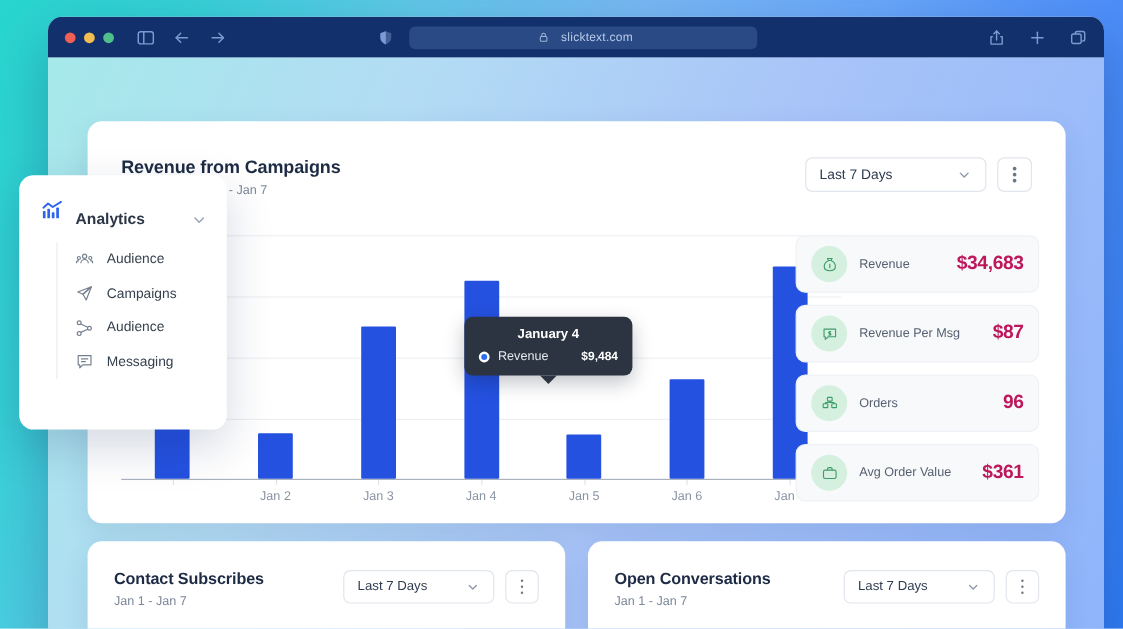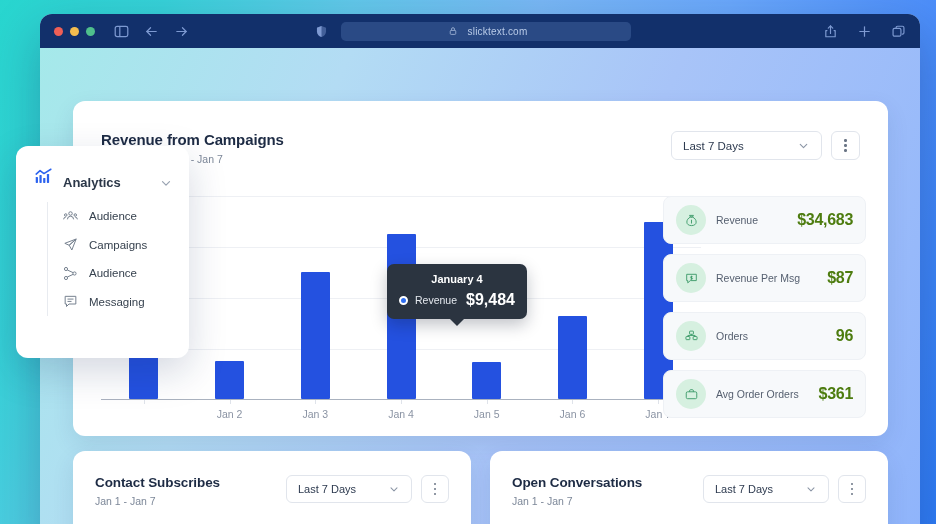--- a/index.html
+++ b/index.html
@@ -176,21 +176,21 @@
     border-top: 7px solid #2b3440;
   }
   .tt-title { font-size: 11px; font-weight: 700; color: #fff; margin-bottom: 6px; }
   .tt-row { display: flex; align-items: center; }
   .tt-dot {
     width: 9px; height: 9px; border-radius: 50%;
     background: #2f6ef0; border: 2px solid #fff;
     margin-right: 7px; flex: none;
   }
   .tt-label { font-size: 10.5px; color: #e4e8ee; }
-  .tt-val { margin-left: auto; font-size: 16px; font-weight: 700; color: #fff; }
+  .tt-val { margin-left: auto; font-size: 10px; font-weight: 700; color: #fff; }
 
   
   .stats {
     position: absolute;
     right: 22px; top: 95px;
     width: 203px;
     display: flex; flex-direction: column; gap: 10px;
   }
   .stat {
     height: 48px;
@@ -200,21 +200,21 @@
     display: flex; align-items: center;
     padding: 0 12px;
   }
   .stat-ic {
     width: 30px; height: 30px; border-radius: 50%;
     background: #d6f0e0;
     display: flex; align-items: center; justify-content: center;
     color: #3f9c6b; flex: none;
   }
   .stat-label { font-size: 10.5px; color: #555f6f; margin-left: 10px; }
-  .stat-val { margin-left: auto; font-size: 16px; font-weight: 700; color: #4d7c0f; letter-spacing: -.3px; }
+  .stat-val { margin-left: auto; font-size: 16px; font-weight: 700; color: #be185d; letter-spacing: -.3px; }
   .line-svg { position: absolute; left: 95px; top: 62px; width: 290px; height: 95px; }
 
   
   .flyout {
     position: absolute;
     left: 16px; top: 146px;
     width: 173px; height: 212px;
     background: #fff;
     border-radius: 12px;
     box-shadow: 0 14px 38px rgba(16, 40, 90, .18);
@@ -421,21 +421,21 @@
             <span class="stat-label">Orders</span>
             <span class="stat-val">96</span>
           </div>
           <div class="stat">
             <span class="stat-ic">
               <svg viewBox="0 0 20 20" width="15" height="15" fill="none" stroke="currentColor" stroke-width="1.25" stroke-linejoin="round">
                 <rect x="3" y="6.4" width="14" height="9.2" rx="1.8"></rect>
                 <path d="M7.4 6.4 V5.2 a1.6 1.6 0 0 1 1.6-1.6 h2 a1.6 1.6 0 0 1 1.6 1.6 v1.2"></path>
               </svg>
             </span>
-            <span class="stat-label">Avg Order Orders</span>
+            <span class="stat-label">Avg Order Value</span>
             <span class="stat-val">$361</span>
           </div>
         </div>
       </div>
 
       <div class="card" id="subscribes-card">
         <div class="card-head small">
           <div>
             <div class="card-title small">Contact Subscribes</div>
             <div class="card-sub">Jan 1 - Jan 7</div>

